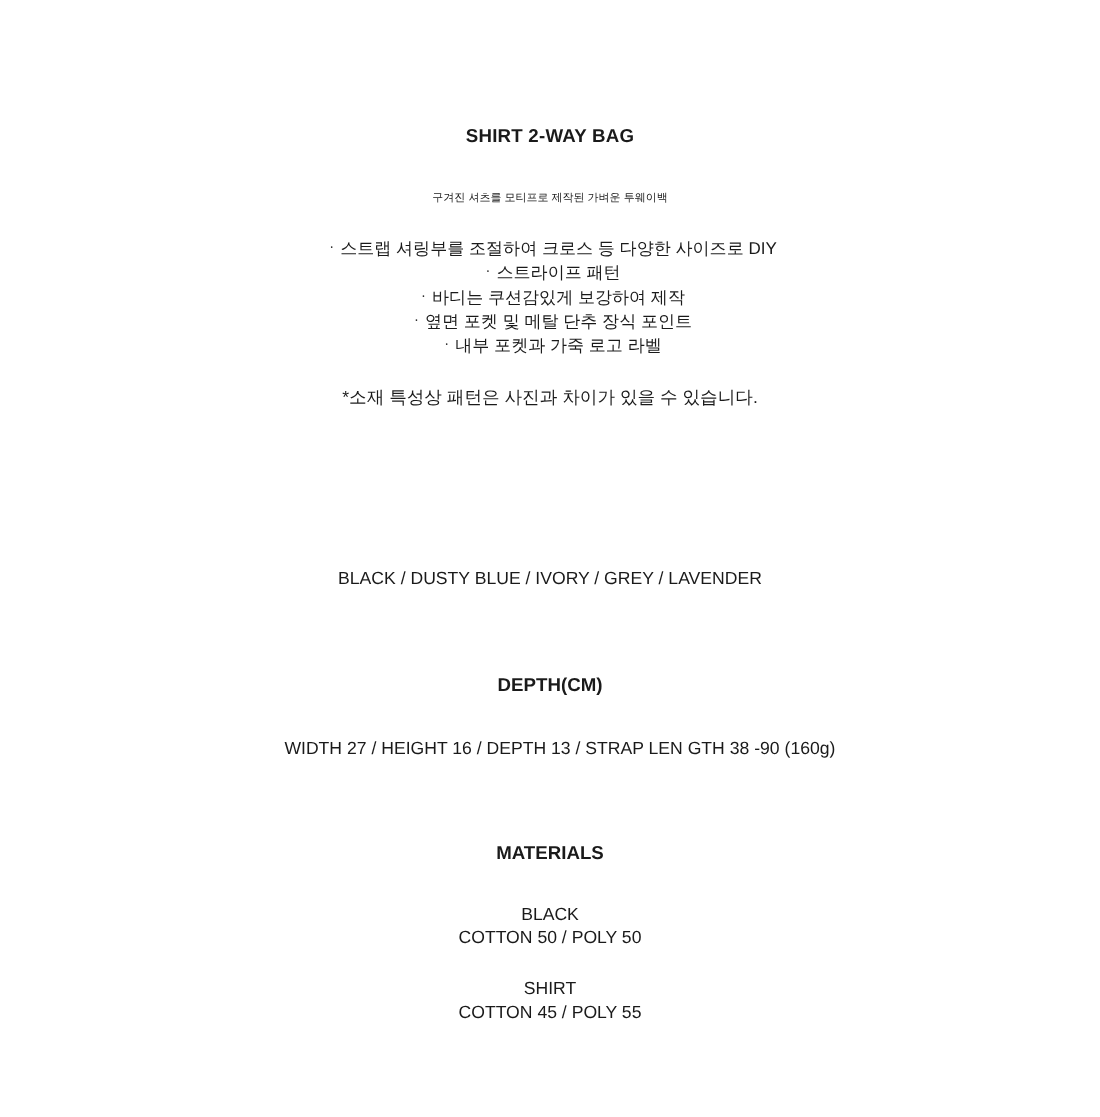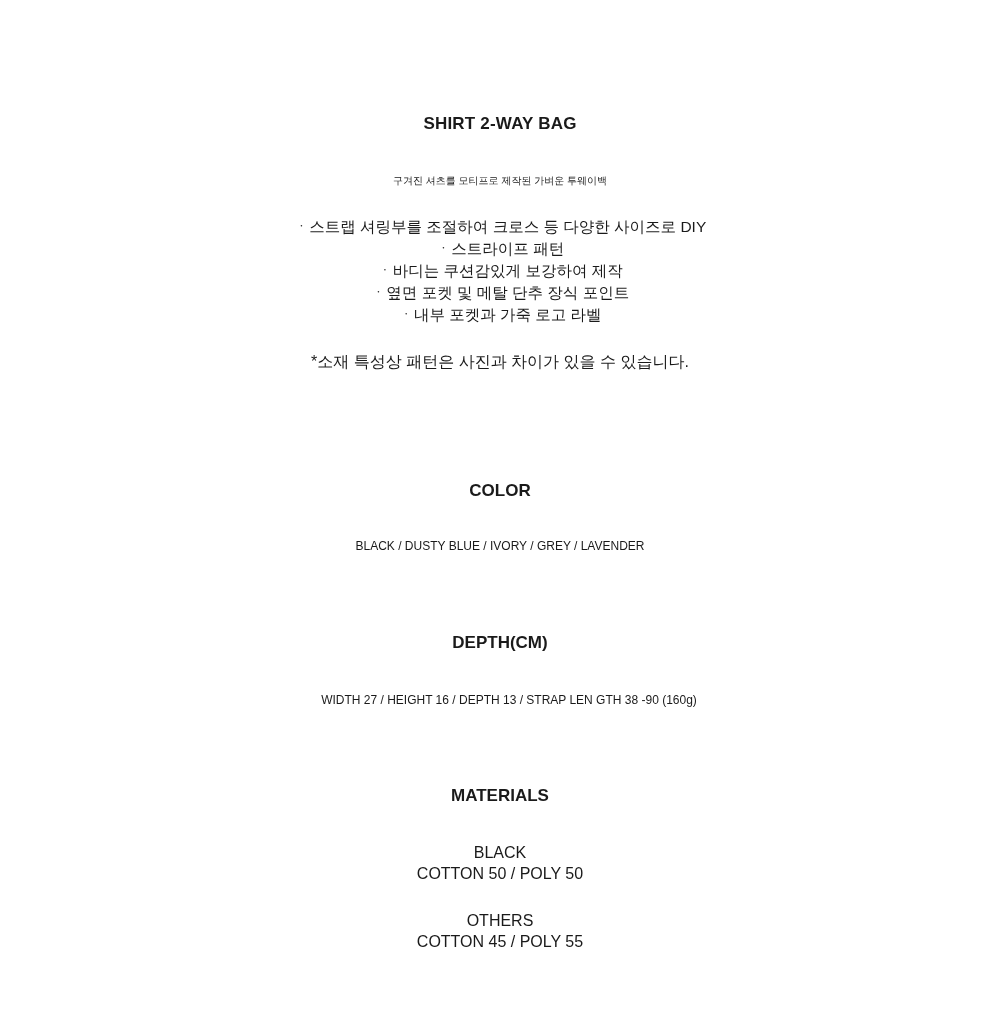--- a/index.html
+++ b/index.html
@@ -54,21 +54,21 @@
     padding-top: 26px;
     line-height: 1.2;
   }
   .section-head {
     font-size: 17px;
     font-weight: bold;
     margin: 0;
     line-height: 1.2;
   }
   .section-body {
-    font-size: 12px;
+    font-size: 16px;
     font-weight: 400;
     margin: 0;
     line-height: 21px;
   }
   .sec-color { padding-top: 109px; }
   .sec-color .section-body { padding-top: 35px; }
   .sec-size { padding-top: 76px; }
   .sec-size .section-body { padding-top: 37px; margin-left: 18px; }
   .sec-materials { padding-top: 75px; }
   .mat-block { padding-top: 35px; }
@@ -88,36 +88,35 @@
     <li>ㆍ스트랩 셔링부를 조절하여 크로스 등 다양한 사이즈로 DIY</li>
     <li>ㆍ스트라이프 패턴</li>
     <li>ㆍ바디는 쿠션감있게 보강하여 제작</li>
     <li>ㆍ옆면 포켓 및 메탈 단추 장식 포인트</li>
     <li>ㆍ내부 포켓과 가죽 로고 라벨</li>
   </ul>
 
   <p class="note">*소재 특성상 패턴은 사진과 차이가 있을 수 있습니다.</p>
 
   <div class="sec-color">
-    <h2 class="section-head">COLOR</h2>
     <p class="section-body">BLACK / DUSTY BLUE / IVORY / GREY / LAVENDER</p>
   </div>
 
   <div class="sec-size">
     <h2 class="section-head">DEPTH(CM)</h2>
     <p class="section-body">WIDTH 27 / HEIGHT 16 / DEPTH 13 / STRAP LEN GTH 38 -90 (160g)</p>
   </div>
 
   <div class="sec-materials">
     <h2 class="section-head">MATERIALS</h2>
 
     <div class="mat-block">
       <div class="mat-line">BLACK</div>
       <div class="mat-line">COTTON 50 / POLY 50</div>
     </div>
 
     <div class="mat-block second">
-      <div class="mat-line">OTHERS</div>
+      <div class="mat-line">SHIRT</div>
       <div class="mat-line">COTTON 45 / POLY 55</div>
     </div>
   </div>
 
 </div>
 
 </body></html>

